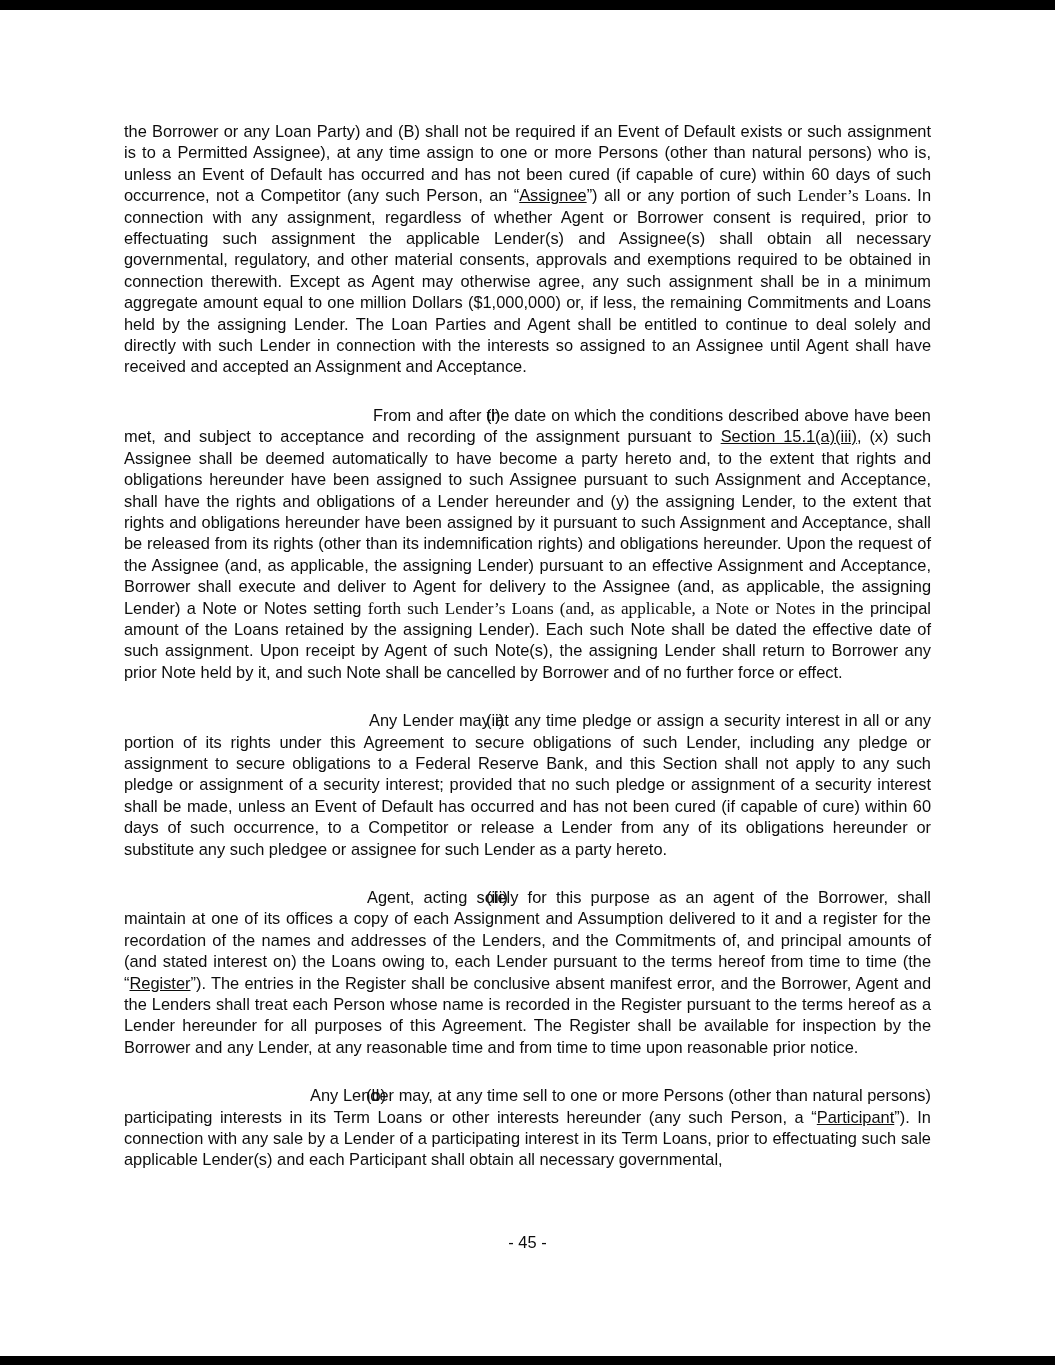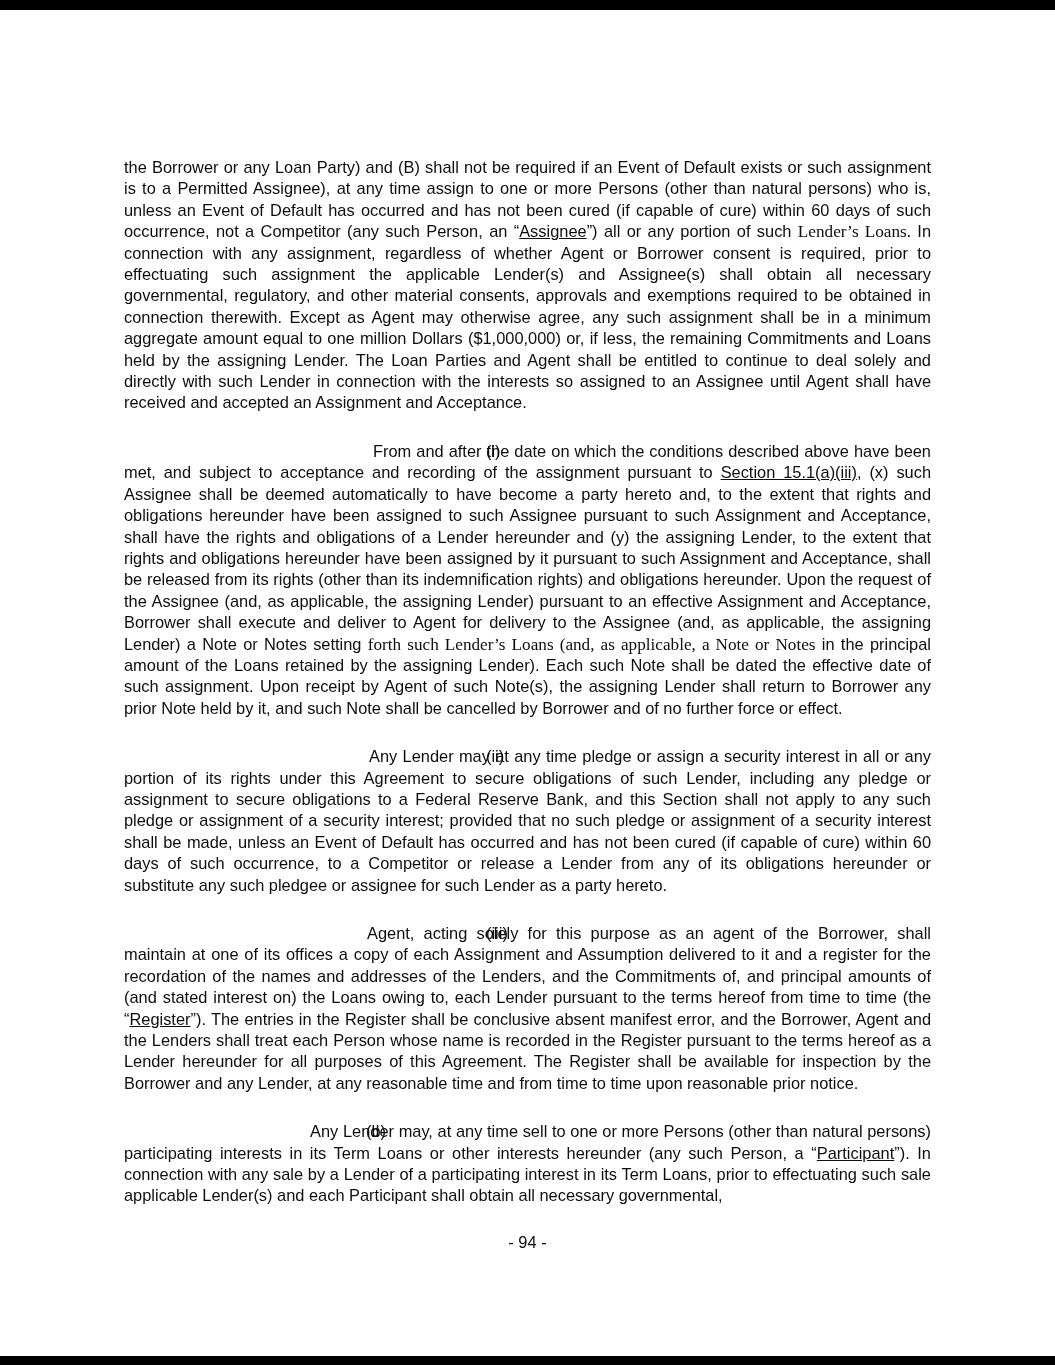--- a/index.html
+++ b/index.html
@@ -25,21 +25,20 @@
   .scan-bar.top { top: 0; height: 10px; }
   .scan-bar.bottom { bottom: 0; height: 9px; }
   .content {
     position: absolute;
     left: 124px;
     top: 121px;
     width: 807px;
     font-size: 16.4px;
     line-height: 21.4px;
     text-align: justify;
-    margin-top: 36px;
   }
   p.doc-para {
     margin: 0 0 27px 0;
     padding: 0;
   }
   p.doc-para .label {
     display: inline-block;
     text-align: left;
   }
   .serif {
@@ -65,16 +64,16 @@
   <div class="scan-bar top"></div>
 
   <div class="content">
       <p class="doc-para"><span>the Borrower or any Loan Party) and (B) shall not be required if an Event of Default exists or such assignment is to a Permitted Assignee), at any time assign to one or more Persons (other than natural persons) who is, unless an Event of Default has occurred and has not been cured (if capable of cure) within 60 days of such occurrence, not a Competitor (any such Person, an “</span><span class="underline">Assignee</span><span>”) all or any portion of such </span><span class="serif">Lender’s Loans.</span><span> In connection with any assignment, regardless of whether Agent or Borrower consent is required, prior to effectuating such assignment the applicable Lender(s) and Assignee(s) shall obtain all necessary governmental, regulatory, and other material consents, approvals and exemptions required to be obtained in connection therewith. Except as Agent may otherwise agree, any such assignment shall be in a minimum aggregate amount equal to one million Dollars ($1,000,000) or, if less, the remaining Commitments and Loans held by the assigning Lender.  The Loan Parties and Agent shall be entitled to continue to deal solely and directly with such Lender in connection with the interests so assigned to an Assignee until Agent shall have received and accepted an Assignment and Acceptance.</span></p>
       <p class="doc-para" style="text-indent: 181px;"><span class="label" style="width: 68px;">(i)</span><span>From and after the date on which the conditions described above have been met, and subject to acceptance and recording of the assignment pursuant to </span><span class="underline">Section 15.1(a)(iii)</span><span>, (x) such Assignee shall be deemed automatically to have become a party hereto and, to the extent that rights and obligations hereunder have been assigned to such Assignee pursuant to such Assignment and Acceptance, shall have the rights and obligations of a Lender hereunder and (y) the assigning Lender, to the extent that rights and obligations hereunder have been assigned by it pursuant to such Assignment and Acceptance, shall be released from its rights (other than its indemnification rights) and obligations hereunder. Upon the request of the Assignee (and, as applicable, the assigning Lender) pursuant to an effective Assignment and Acceptance, Borrower shall execute and deliver to Agent for delivery to the Assignee (and, as applicable, the assigning Lender) a Note or Notes setting </span><span class="serif">forth such Lender’s Loans (and, as applicable, a Note or Notes</span><span> in the principal amount of the Loans retained by the assigning Lender). Each such Note shall be dated the effective date of such assignment. Upon receipt by Agent of such Note(s), the assigning Lender shall return to Borrower any prior Note held by it, and such Note shall be cancelled by Borrower and of no further force or effect.</span></p>
       <p class="doc-para" style="text-indent: 181px;"><span class="label" style="width: 64px;">(ii)</span><span>Any Lender may at any time pledge or assign a security interest in all or any portion of its rights under this Agreement to secure obligations of such Lender, including any pledge or assignment to secure obligations to a Federal Reserve Bank, and this Section shall not apply to any such pledge or assignment of a security interest; provided that no such pledge or assignment of a security interest shall be made, unless an Event of Default has occurred and has not been cured (if capable of cure) within 60 days of such occurrence, to a Competitor or release a Lender from any of its obligations hereunder or substitute any such pledgee or assignee for such Lender as a party hereto.</span></p>
       <p class="doc-para" style="text-indent: 181px;"><span class="label" style="width: 62px;">(iii)</span><span>Agent, acting solely for this purpose as an agent of the Borrower, shall maintain at one of its offices a copy of each Assignment and Assumption delivered to it and a register for the recordation of the names and addresses of the Lenders, and the Commitments of, and principal amounts of (and stated interest on) the Loans owing to, each Lender pursuant to the terms hereof from time to time (the “</span><span class="underline">Register</span><span>”).  The entries in the Register shall be conclusive absent manifest error, and the Borrower, Agent and the Lenders shall treat each Person whose name is recorded in the Register pursuant to the terms hereof as a Lender hereunder for all purposes of this Agreement.  The Register shall be available for inspection by the Borrower and any Lender, at any reasonable time and from time to time upon reasonable prior notice.</span></p>
       <p class="doc-para" style="text-indent: 121px;"><span class="label" style="width: 65px;">(b)</span><span>Any Lender may, at any time sell to one or more Persons (other than natural persons) participating interests in its Term Loans or other interests hereunder (any such Person, a “</span><span class="underline">Participant</span><span>”).  In connection with any sale by a Lender of a participating interest in its Term Loans, prior to effectuating such sale applicable Lender(s) and each Participant shall obtain all necessary governmental,</span></p>
     </div>
 
-  <div class="footer">- 94 -</div>
+  <div class="footer">- 45 -</div>
 
   <div class="scan-bar bottom"></div>
 </div>
 
 </body></html>

